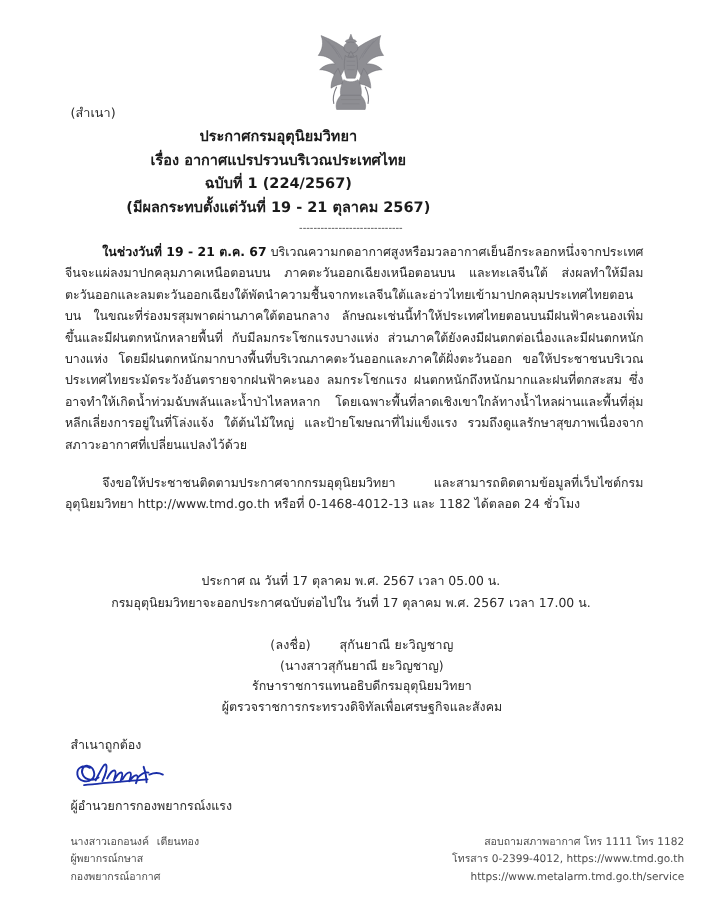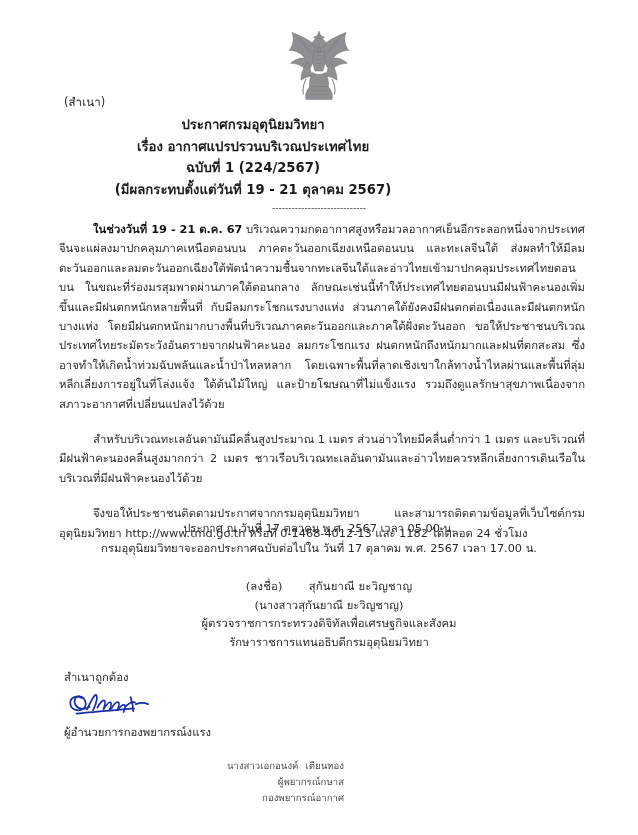--- a/index.html
+++ b/index.html
@@ -155,21 +155,20 @@
     width: 96px;
     height: 30px;
   }
 
   
   .footer-left {
     position: absolute;
     top: 758px;
     left: 64px;
     width: 280px;
-    text-align: right;
   }
   .footer-left .fline {
     font-size: 9.6px;
     line-height: 16.2px;
     color: #4a4a4a;
   }
   .footer-left .fline .nm-gap {
     display: inline-block;
     width: 7px;
   }
@@ -234,34 +233,33 @@
     <div class="tline">ประกาศกรมอุตุนิยมวิทยา</div>
     <div class="tline">เรื่อง อากาศแปรปรวนบริเวณประเทศไทย</div>
     <div class="tline">ฉบับที่ 1 (224/2567)</div>
     <div class="tline">(มีผลกระทบตั้งแต่วันที่ 19 - 21 ตุลาคม 2567)</div>
   </div>
 
   <div class="divider">-----------------------------</div>
 
   <div class="body-area">
     <p class="para"><span class="lead">ในช่วงวันที่ 19 - 21 ต.ค. 67</span><span> บริเวณความกดอากาศสูงหรือมวลอากาศเย็นอีกระลอกหนึ่งจากประเทศจีนจะแผ่ลงมาปกคลุมภาคเหนือตอนบน ภาคตะวันออกเฉียงเหนือตอนบน และทะเลจีนใต้ ส่งผลทำให้มีลมตะวันออกและลมตะวันออกเฉียงใต้พัดนำความชื้นจากทะเลจีนใต้และอ่าวไทยเข้ามาปกคลุมประเทศไทยตอนบน ในขณะที่ร่องมรสุมพาดผ่านภาคใต้ตอนกลาง ลักษณะเช่นนี้ทำให้ประเทศไทยตอนบนมีฝนฟ้าคะนองเพิ่มขึ้นและมีฝนตกหนักหลายพื้นที่ กับมีลมกระโชกแรงบางแห่ง ส่วนภาคใต้ยังคงมีฝนตกต่อเนื่องและมีฝนตกหนักบางแห่ง โดยมีฝนตกหนักมากบางพื้นที่บริเวณภาคตะวันออกและภาคใต้ฝั่งตะวันออก ขอให้ประชาชนบริเวณประเทศไทยระมัดระวังอันตรายจากฝนฟ้าคะนอง ลมกระโชกแรง ฝนตกหนักถึงหนักมากและฝนที่ตกสะสม ซึ่งอาจทำให้เกิดน้ำท่วมฉับพลันและน้ำป่าไหลหลาก โดยเฉพาะพื้นที่ลาดเชิงเขาใกล้ทางน้ำไหลผ่านและพื้นที่ลุ่ม หลีกเลี่ยงการอยู่ในที่โล่งแจ้ง ใต้ต้นไม้ใหญ่ และป้ายโฆษณาที่ไม่แข็งแรง รวมถึงดูแลรักษาสุขภาพเนื่องจากสภาวะอากาศที่เปลี่ยนแปลงไว้ด้วย</span></p>
-    <p class="para gap">สำหรับบริเวณทะเลอันดามันมีคลื่นสูงประมาณ 1 เมตร ส่วนอ่าวไทยมีคลื่นต่ำกว่า 1 เมตร และบริเวณที่มีฝนฟ้าคะนองคลื่นสูงมากกว่า 2 เมตร ชาวเรือบริเวณทะเลอันดามันและอ่าวไทยควรหลีกเลี่ยงการเดินเรือในบริเวณที่มีฝนฟ้าคะนองไว้ด้วย</p>
     <p class="para gap">จึงขอให้ประชาชนติดตามประกาศจากกรมอุตุนิยมวิทยา และสามารถติดตามข้อมูลที่เว็บไซต์กรมอุตุนิยมวิทยา http://www.tmd.go.th หรือที่ 0-1468-4012-13 และ 1182 ได้ตลอด 24 ชั่วโมง</p>
   </div>
 
   <div class="date-block">
     <div class="dline">ประกาศ ณ วันที่ 17 ตุลาคม พ.ศ. 2567 เวลา 05.00 น.</div>
     <div class="dline">กรมอุตุนิยมวิทยาจะออกประกาศฉบับต่อไปใน วันที่ 17 ตุลาคม พ.ศ. 2567 เวลา 17.00 น.</div>
   </div>
 
   <div class="sign-block">
     <div class="sline signed"><span>(ลงชื่อ)</span><span class="sp"></span><span>สุกันยาณี ยะวิญชาญ</span></div>
     <div class="sline">(นางสาวสุกันยาณี ยะวิญชาญ)</div>
+    <div class="sline">รักษาราชการแทนอธิบดีกรมอุตุนิยมวิทยา</div>
     <div class="sline">ผู้ตรวจราชการกระทรวงดิจิทัลเพื่อเศรษฐกิจและสังคม</div>
-    <div class="sline">รักษาราชการแทนอธิบดีกรมอุตุนิยมวิทยา</div>
   </div>
 
   <div class="certify">
     <div class="cline">สำเนาถูกต้อง</div>
     <svg class="signature-img" viewBox="0 0 110 34" aria-label="signature">
       <g fill="none" stroke="#1a2ea8" stroke-width="2" stroke-linecap="round" stroke-linejoin="round">
         <path d="M18 9 C11 5 4 9 5 16 C6 23 15 25 20 21 C25 17 22 8 16 7 C11 6 8 12 11 17 C14 22 22 23 27 19"></path>
         <path d="M24 22 C28 14 31 8 33 6 C35 4 36 7 35 12 C34 17 32 21 31 23"></path>
         <path d="M36 20 C39 14 42 11 44 12 C46 13 44 19 43 22 C46 17 49 13 51 14 C53 15 51 20 50 23"></path>
         <path d="M52 21 C55 16 58 13 60 14 C62 15 60 20 59 23 C62 19 65 16 67 17 C69 18 67 22 66 25"></path>
@@ -273,14 +271,19 @@
     </svg>
     <div class="cline">ผู้อำนวยการกองพยากรณ์งแรง</div>
   </div>
 
   <div class="footer-left">
     <div class="fline"><span>นางสาวเอกอนงค์</span><span class="nm-gap"></span><span>เตียนทอง</span></div>
     <div class="fline">ผู้พยากรณ์กษาส</div>
     <div class="fline">กองพยากรณ์อากาศ</div>
   </div>
 
+  <div class="footer-right">
+    <div class="fline">สอบถามสภาพอากาศ โทร 1111 โทร 1182</div>
+    <div class="fline">โทรสาร 0-2399-4012, https://www.tmd.go.th</div>
+    <div class="fline">https://www.metalarm.tmd.go.th/service</div>
+  </div>
 
 </div>
 
 </body></html>

